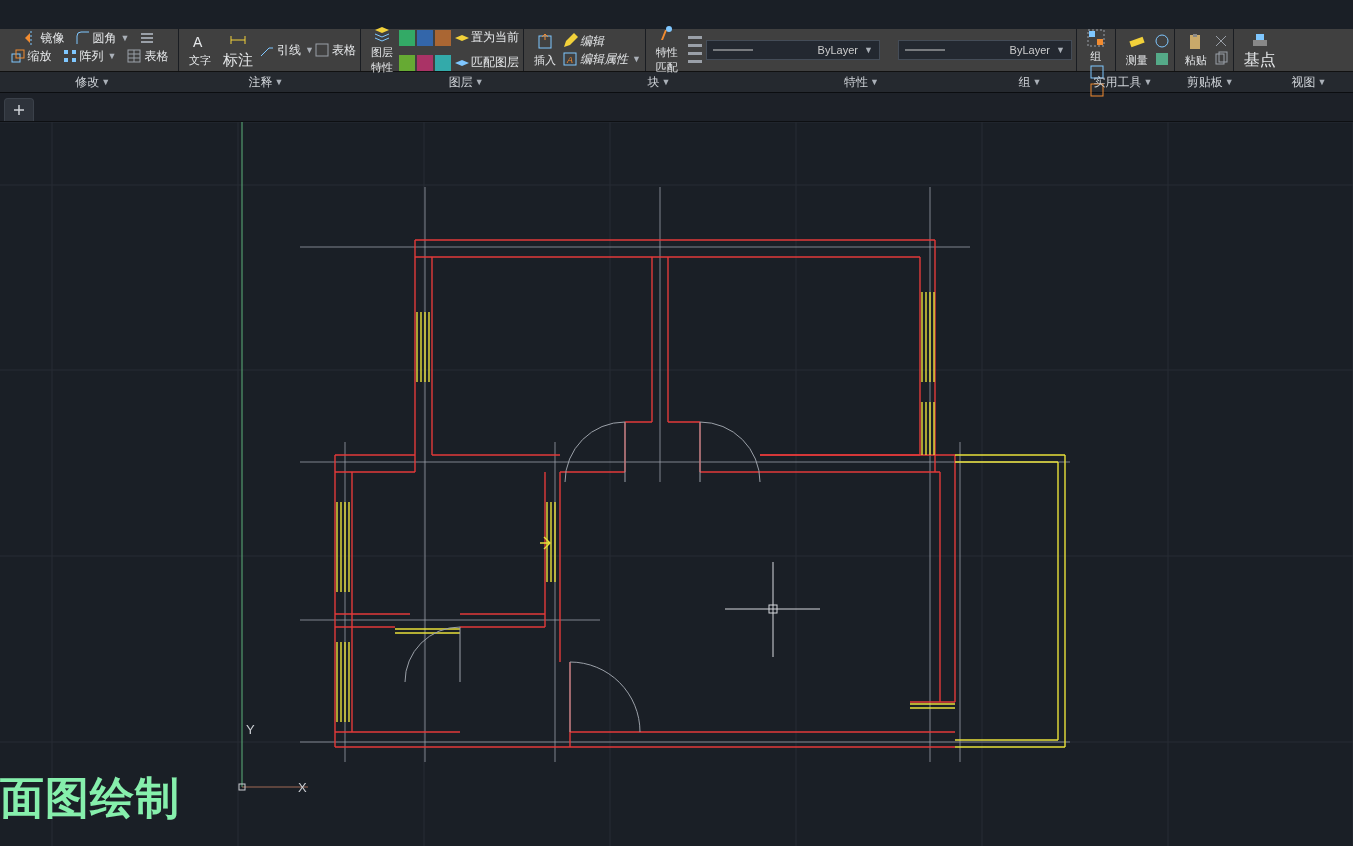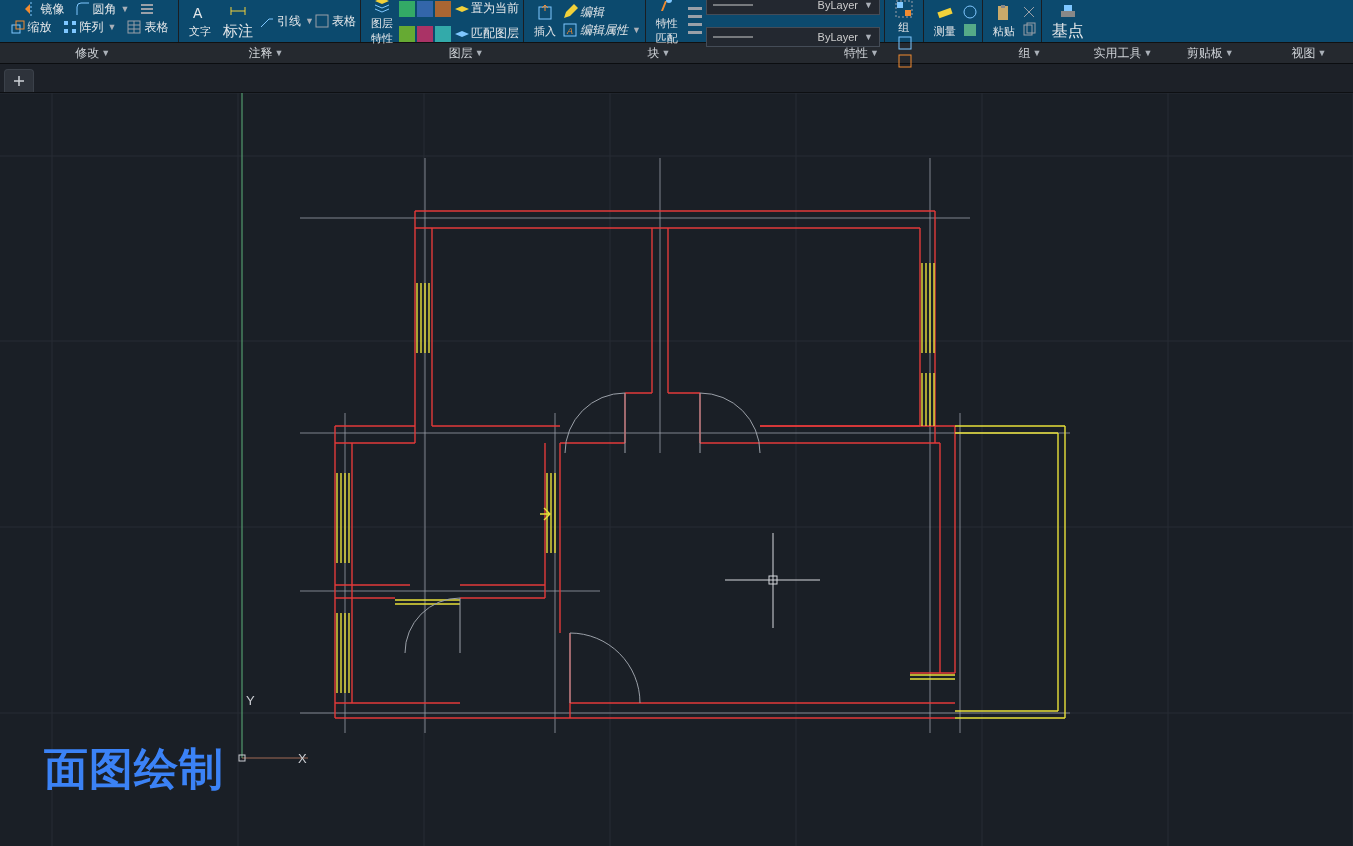--- a/index.html
+++ b/index.html
@@ -1,16 +1,16 @@
 <!DOCTYPE html>
 <html><head>
 <meta charset="utf-8">
 <style>
   html,body{margin:0;padding:0;width:1353px;height:846px;background:#1a1f26;font-family:"Microsoft YaHei",Arial,sans-serif;overflow:hidden;color:#e6e8ea;}
-  .ribbon{height:42px;background:#0c4a6e;display:flex;align-items:stretch;font-size:12px;border-bottom:1px solid #111;}
+  .ribbon{height:42px;background:#404040;display:flex;align-items:stretch;font-size:12px;border-bottom:1px solid #111;margin-top:29px;}
   .ribbon-group{display:flex;flex-direction:column;align-items:center;border-right:1px solid #1a1d22;padding:0 4px;}
   .ribbon-row{display:flex;align-items:center;height:18px;gap:2px;}
   .ribbon-row span{white-space:nowrap;}
   .ico{width:16px;height:16px;display:inline-block;}
   .bigbtn{display:flex;flex-direction:column;align-items:center;justify-content:center;padding:0 6px;height:42px;}
   .bigbtn .ico{width:18px;height:18px;margin-bottom:2px;}
   .layer-sel{display:flex;align-items:center;height:18px;background:#232830;border:1px solid #444c57;padding:0 6px;color:#ccc;font-size:11px;}
   .layer-sel svg{margin-right:4px;}
   .tabs{height:20px;background:#25292f;display:flex;align-items:center;border-bottom:1px solid #0b0d10;}
   .tab-label{font-size:12px;color:#cfd3d8;padding:0 10px;display:flex;align-items:center;gap:0;}
@@ -19,21 +19,21 @@
   .add-tab{width:28px;height:22px;background:#2e333b;border:1px solid #3b414a;border-bottom:none;border-radius:4px 4px 0 0;display:flex;align-items:center;justify-content:center;margin-left:4px;}
   .canvas{position:relative;width:1353px;height:756px;background:#1a1f26;}
   .grid line{stroke:#262c34;stroke-width:1;}
   .axis-y{stroke:#5db27a;stroke-width:1;}
   .axis-x{stroke:#a06a55;stroke-width:1;}
   .wall-red{stroke:#e23a3a;stroke-width:1.4;fill:none;}
   .wall-yellow{stroke:#e8e03a;stroke-width:1.4;fill:none;}
   .door-arc{stroke:#9aa0a8;stroke-width:1;fill:none;}
   .gridline{stroke:#9aa0a8;stroke-width:0.8;}
   .cursor{stroke:#d6d9dd;stroke-width:1;}
-  .watermark{position:absolute;left:0;bottom:50px;font-size:44px;color:#3b82f6;font-weight:600;letter-spacing:1px;margin-left:44px;}
+  .watermark{position:absolute;left:0;bottom:50px;font-size:44px;color:#86efac;font-weight:600;letter-spacing:1px;}
   .axis-label{fill:#cacdd2;font-size:13px;}
 </style>
 </head>
 <body>
 
 <div class="ribbon">
 
   <div class="ribbon-group" style="min-width:170px;">
     <div class="ribbon-row">
       <span class="ico"><svg viewBox="0 0 16 16">
@@ -197,21 +197,21 @@
             </svg></span>
         <span style="font-size:11px;text-align:center;white-space:pre;">特性
 匹配</span>
       </div>
       <span class="ico" style="height:36px;width:14px;"><svg viewBox="0 0 14 36">
             <rect y="4" width="14" height="3" fill="#9aa0a8"></rect>
             <rect y="12" width="14" height="3" fill="#9aa0a8"></rect>
             <rect y="20" width="14" height="3" fill="#9aa0a8"></rect>
             <rect y="28" width="14" height="3" fill="#9aa0a8"></rect>
           </svg></span>
-      <div style="display:flex;flex-direction:column;gap:12px;">
+      <div style="display:flex;gap:18px;">
         <div class="layer-sel" style="width:160px;">
           <svg width="40" height="2">
               <line x1="0" y1="1" x2="40" y2="1" stroke="#ccc"></line>
             </svg>
           <span style="margin-left:auto;">ByLayer</span>
           <span class="drop" style="margin-left:6px;">▼</span>
         </div>
         <div class="layer-sel" style="width:160px;">
           <svg width="40" height="2">
               <line x1="0" y1="1" x2="40" y2="1" stroke="#ccc"></line>

